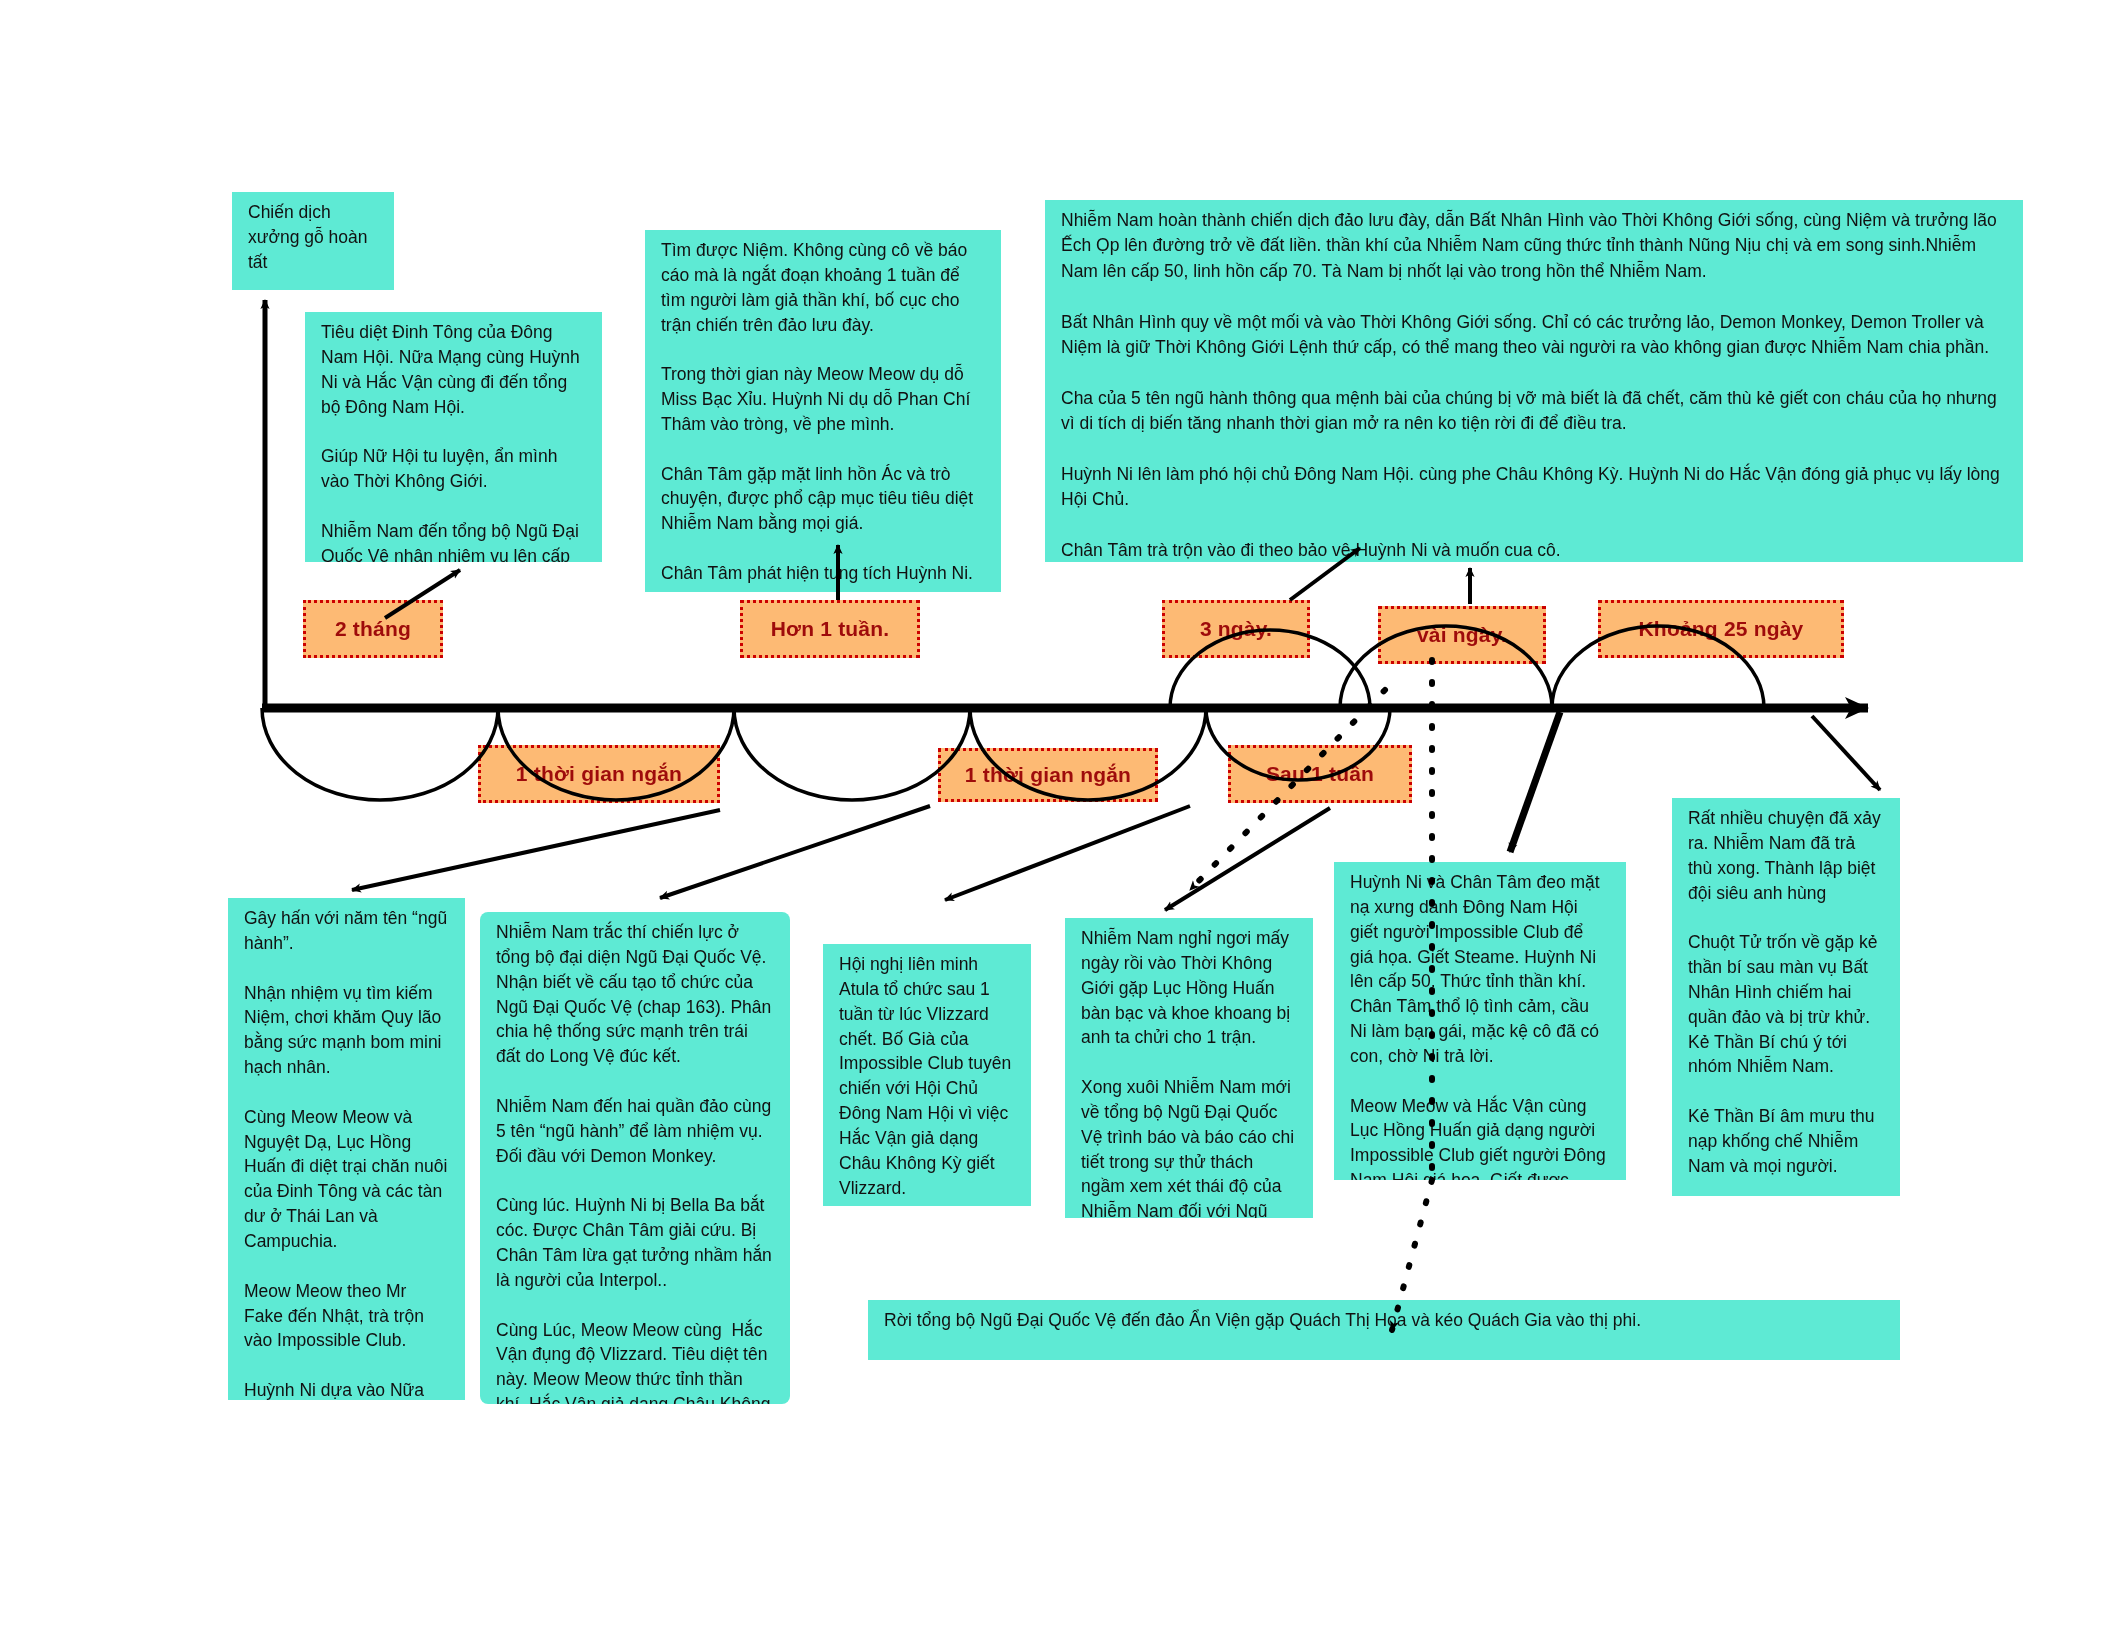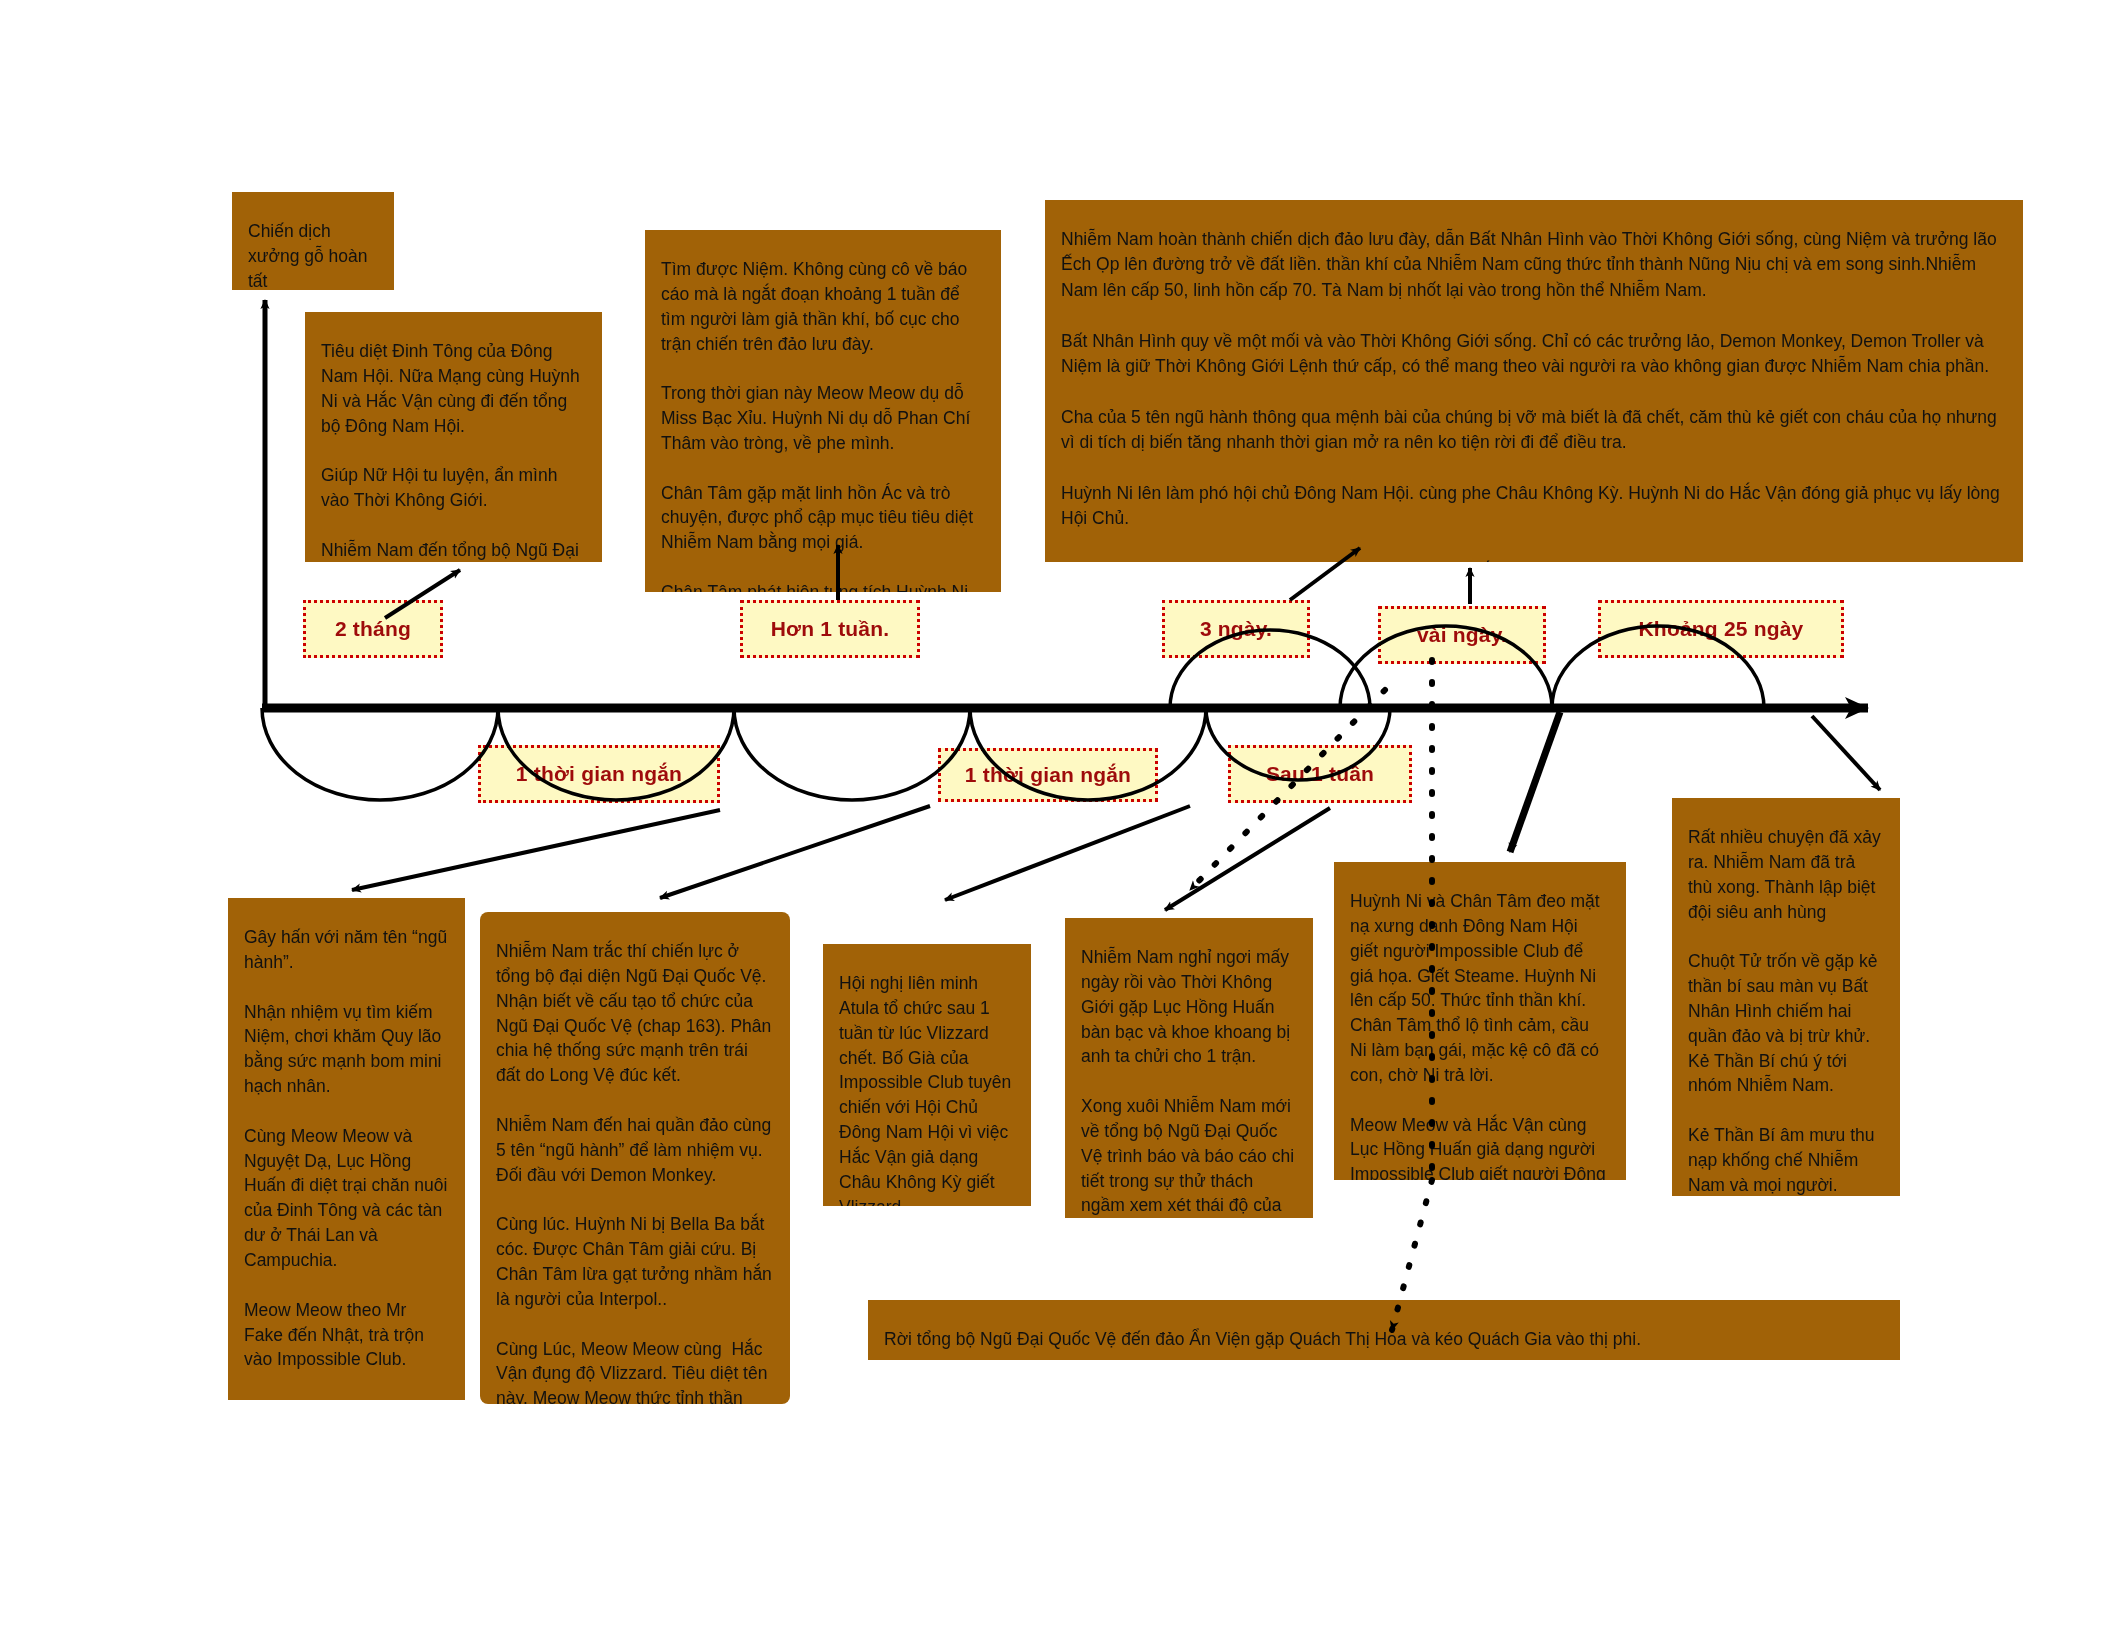--- a/index.html
+++ b/index.html
@@ -1,24 +1,24 @@
 <!DOCTYPE html>
 <html><head>
 <meta charset="utf-8">
 <style>
   html,body{margin:0;padding:0;background:#ffffff;}
   body{width:2120px;height:1632px;position:relative;overflow:hidden;
        font-family:"Liberation Sans","DejaVu Sans",sans-serif;color:#000;}
   #canvas{position:absolute;left:0;top:0;width:2120px;height:1632px;}
-  .box{position:absolute;background:#a16207;box-sizing:border-box;
-       padding:27px 16px;font-size:17.5px;line-height:1.42;color:#111;
+  .box{position:absolute;background:#5eead4;box-sizing:border-box;
+       padding:8px 16px;font-size:17.5px;line-height:1.42;color:#111;
        white-space:pre-wrap;overflow:hidden;}
   .box.big{font-size:17.5px;line-height:1.45;}
   .tag{position:absolute;box-sizing:border-box;border:3px dotted #cc0000;
-       background:#fef9c3;color:#9e0b0b;font-weight:bold;font-size:21px;
+       background:#fdba74;color:#9e0b0b;font-weight:bold;font-size:21px;
        display:flex;align-items:center;justify-content:center;text-align:center;
        letter-spacing:.2px;}
   svg.overlay{position:absolute;left:0;top:0;width:2120px;height:1632px;
               pointer-events:none;}
 </style>
 </head>
 <body>
 
 <div id="canvas">
 

